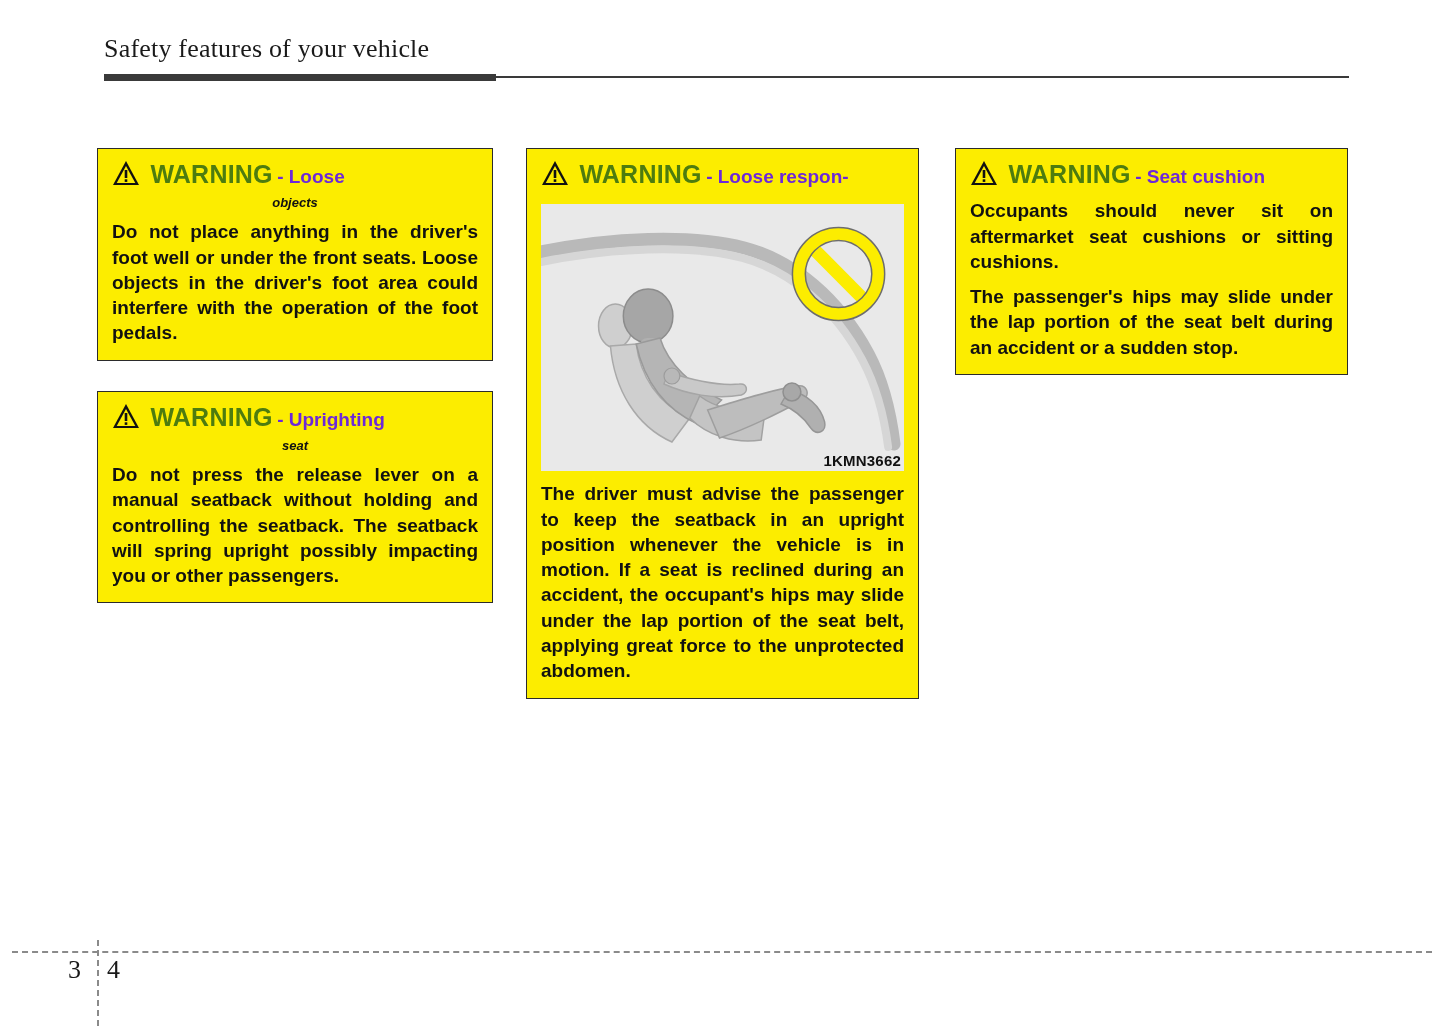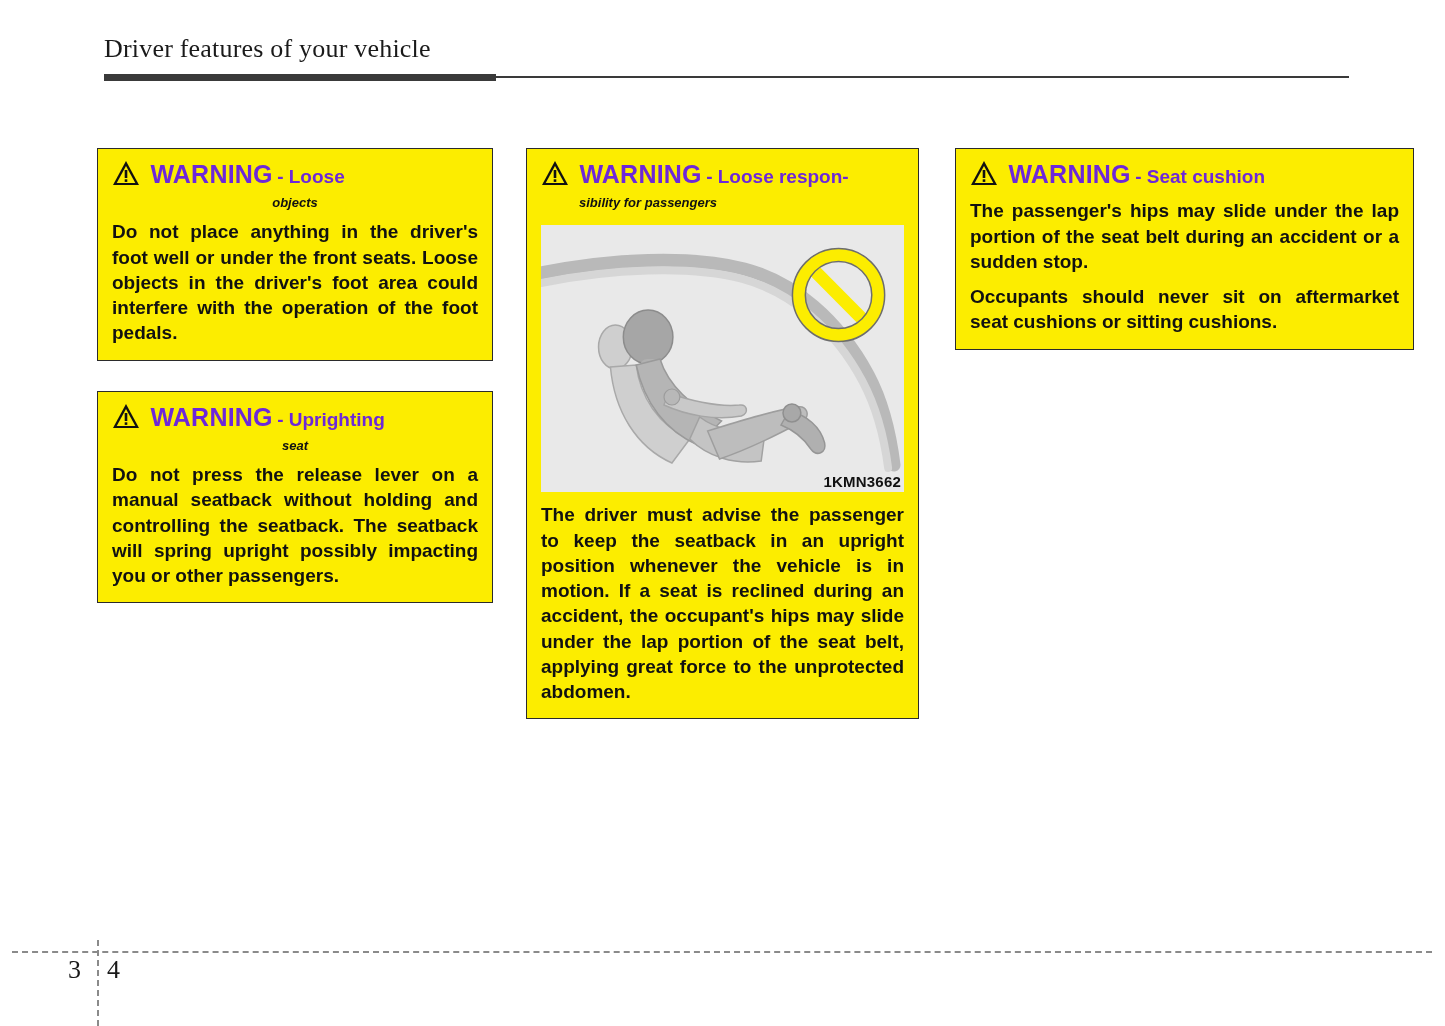--- a/index.html
+++ b/index.html
@@ -50,21 +50,21 @@
     background: #3a3a3a;
   }
 
   
   .col {
     position: absolute;
     top: 148px;
   }
   .col-1 { left: 97px;  width: 396px; }
   .col-2 { left: 526px; width: 393px; }
-  .col-3 { left: 955px; width: 459px; }
+  .col-3 { left: 955px; width: 393px; }
 
   
   .warn-box {
     background: #fced00;
     border: 1px solid #2b2b2b;
     box-sizing: border-box;
     padding: 11px 14px 14px 14px;
     margin-bottom: 30px;
   }
   .warn-head {
@@ -73,21 +73,21 @@
     margin-bottom: 8px;
   }
   .warn-icon {
     display: inline-block;
     vertical-align: -3px;
     margin-right: 6px;
   }
   .warn-word {
     font-size: 25px;
     font-weight: bold;
-    color: #6d28d9;
+    color: #4d7c0f;
     letter-spacing: 0.2px;
   }
   .warn-sub {
     font-size: 19px;
     font-weight: bold;
     color: #6d28d9;
   }
   .warn-head.center-second {
     text-align: left;
   }
@@ -165,21 +165,21 @@
     top: 955px;
     font-family: "Liberation Serif", serif;
     font-size: 26px;
     color: #1a1a1a;
   }
 </style>
 </head>
 <body>
 
 <div class="page-header">
-  <div class="header-title">Driver features of your vehicle</div>
+  <div class="header-title">Safety features of your vehicle</div>
   <div class="header-rule-thick"></div>
   <div class="header-rule-thin"></div>
 </div>
 
 <div class="col col-1">
 
   <div class="warn-box">
     <div class="warn-head center-second">
       <span class="warn-icon">
         <svg width="28" height="26" viewBox="0 0 28 26" aria-hidden="true">
@@ -222,21 +222,20 @@
       <span class="warn-icon">
         <svg width="28" height="26" viewBox="0 0 28 26" aria-hidden="true">
           <polygon points="14,1 27,25 1,25" fill="#111"></polygon>
           <polygon points="14,6 23.3,23 4.7,23" fill="#fced00"></polygon>
           <rect x="12.7" y="10" width="2.6" height="8" fill="#111"></rect>
           <rect x="12.7" y="19.3" width="2.6" height="2.6" fill="#111"></rect>
         </svg>
       </span>
       <span class="warn-word">WARNING</span>
       <span class="warn-sub">- Loose respon-</span>
-      <span class="second-line" style="text-align:left; padding-left:38px;">sibility for passengers</span>
     </div>
 
     <div class="figure-wrap">
       <div class="figure">
         <svg width="100%" height="100%" viewBox="0 0 366 267" preserveAspectRatio="none" aria-hidden="true">
           <rect x="0" y="0" width="366" height="267" fill="#e9e9e9"></rect>
 
           <path d="M0,48 C70,34 150,30 205,44 C255,57 300,95 330,150 C344,176 352,208 356,240" stroke="#b9b9b9" stroke-width="13" fill="none" stroke-linecap="round"></path>
           <path d="M0,58 C70,44 150,40 203,54 C252,67 296,104 324,156 C338,182 346,212 350,243" stroke="#d6d6d6" stroke-width="8" fill="none" stroke-linecap="round"></path>
 
@@ -283,22 +282,22 @@
         <svg width="28" height="26" viewBox="0 0 28 26" aria-hidden="true">
           <polygon points="14,1 27,25 1,25" fill="#111"></polygon>
           <polygon points="14,6 23.3,23 4.7,23" fill="#fced00"></polygon>
           <rect x="12.7" y="10" width="2.6" height="8" fill="#111"></rect>
           <rect x="12.7" y="19.3" width="2.6" height="2.6" fill="#111"></rect>
         </svg>
       </span>
       <span class="warn-word">WARNING</span>
       <span class="warn-sub">- Seat cushion</span>
     </div>
+    <p class="warn-body">Occupants should never sit on aftermarket seat cushions or sitting cushions.</p>
     <p class="warn-body">The passenger's hips may slide under the lap portion of the seat belt during an accident or a sudden stop.</p>
-    <p class="warn-body">Occupants should never sit on aftermarket seat cushions or sitting cushions.</p>
   </div>
 
 </div>
 
 <div class="footer-rule"></div>
 <div class="footer-vline"></div>
 <div class="footer-chapter">3</div>
 <div class="footer-page">4</div>
 
 </body></html>

